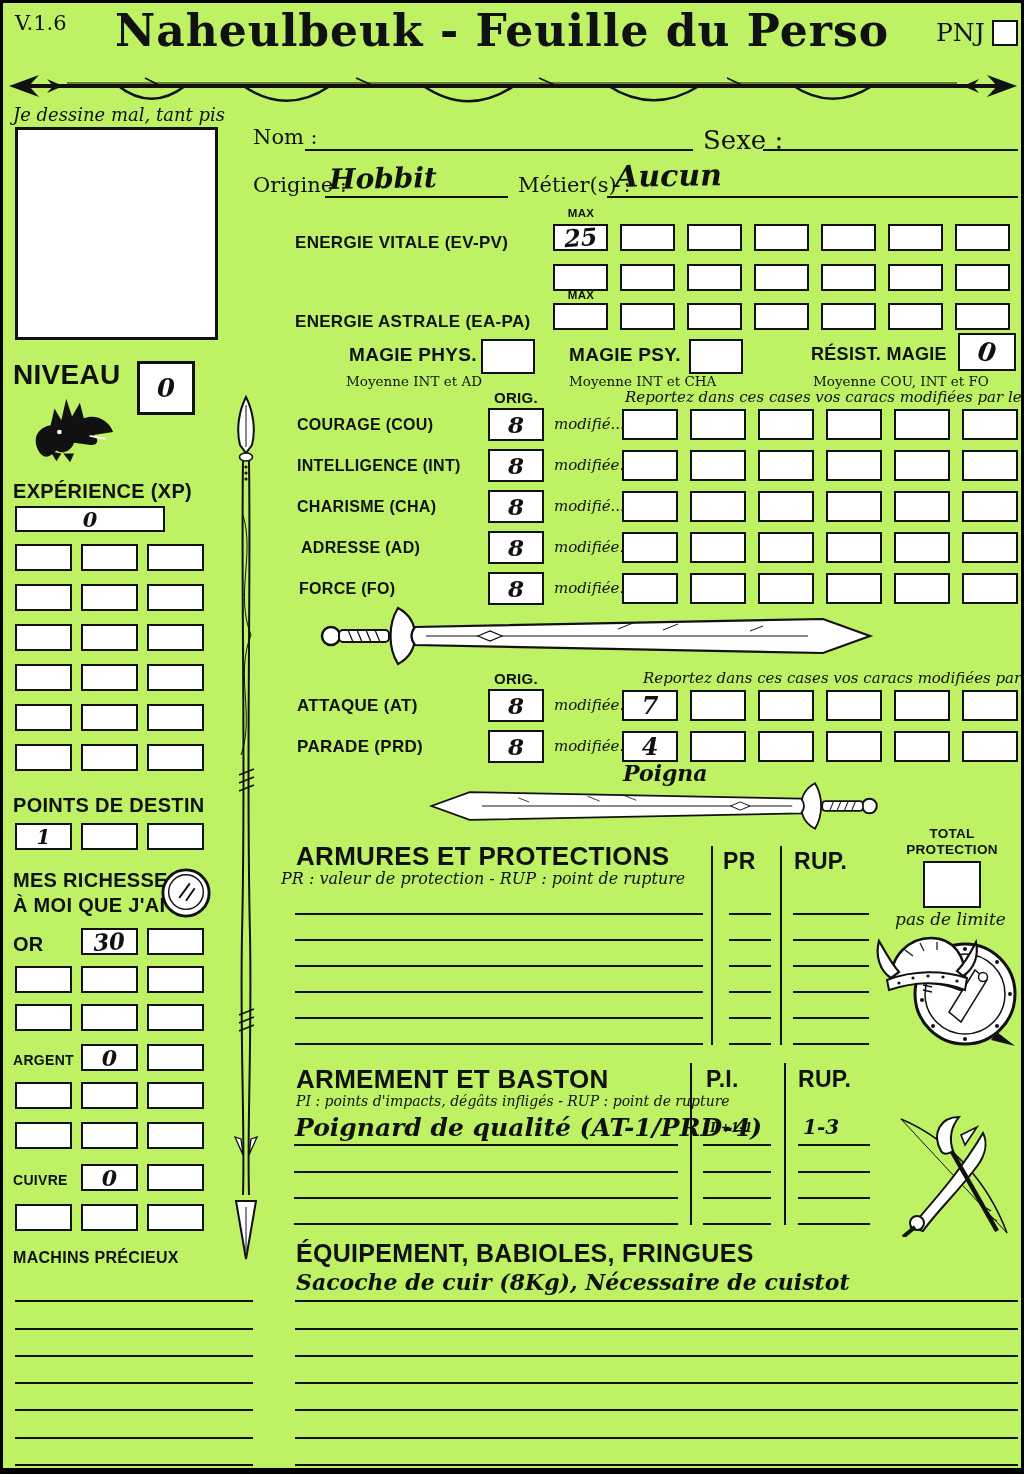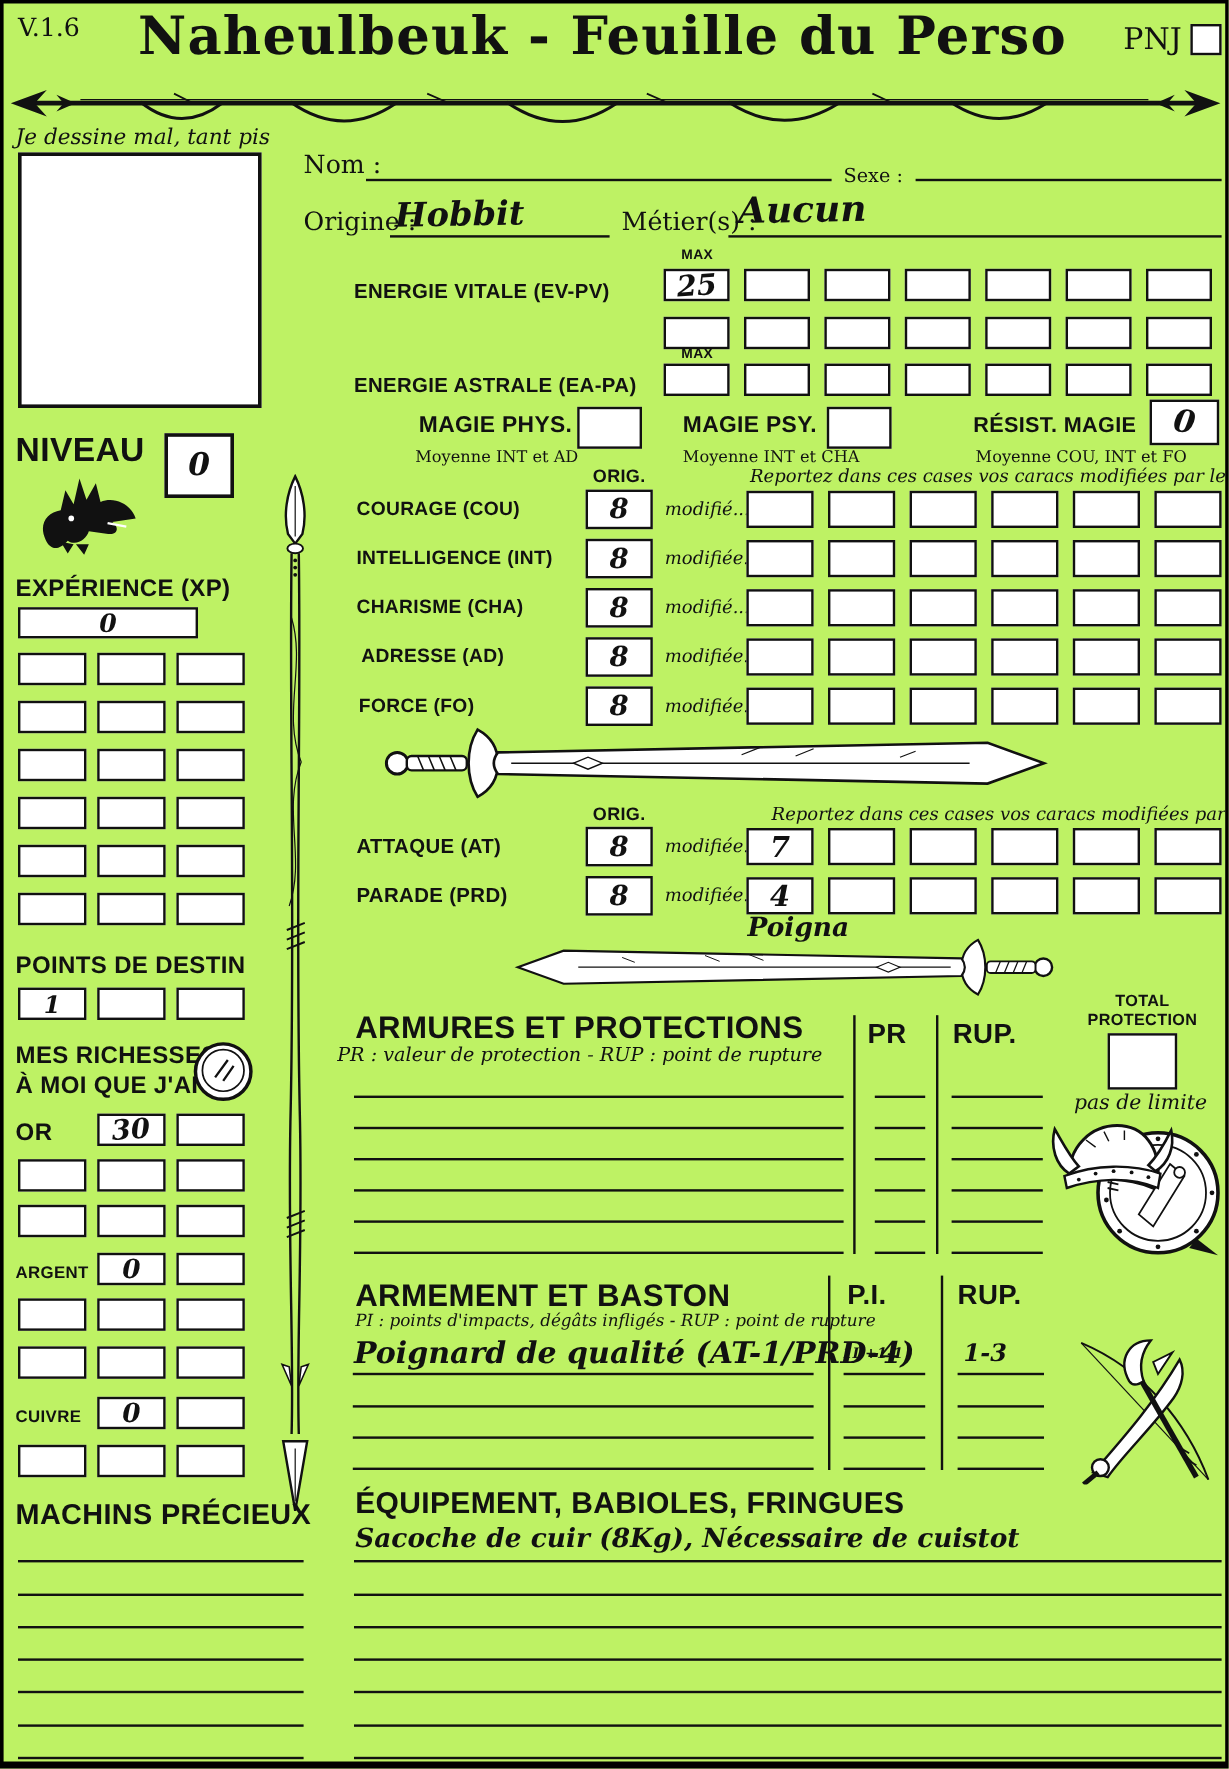--- a/index.html
+++ b/index.html
@@ -44,21 +44,21 @@
       <path d="M110,14 q34,27 68,1 M235,14 q44,31 88,1 M415,14 q46,32 92,1 M600,14 q46,30 92,1 M785,14 q40,27 80,1" stroke="#111" stroke-width="2.5" fill="none"></path>
       <path d="M152,14 l-14,-7 M365,14 l-16,-7 M548,14 l-16,-7 M735,14 l-15,-7" stroke="#111" stroke-width="1.5"></path>
     </svg>
   </div>
 
   <div class="abs medi" style="left:10px;top:101px;font-size:18px;">Je dessine mal, tant pis</div>
   <div class="abs" style="left:12px;top:124px;width:203px;height:213px;border:3.5px solid #111;box-sizing:border-box;background:#fff;"></div>
 
   <div class="abs ser" style="left:250px;top:122px;font-size:21px;">Nom :</div>
   <div class="abs uline" style="left:302px;top:146px;width:388px;"></div>
-  <div class="abs ser" style="left:700px;top:122px;font-size:16px;margin-top:12px;">Sexe :</div>
+  <div class="abs ser" style="left:700px;top:122px;font-size:26px;">Sexe :</div>
   <div class="abs uline" style="left:760px;top:146px;width:255px;"></div>
 
   <div class="abs ser" style="left:250px;top:170px;font-size:21px;">Origine :</div>
   <div class="abs hw" style="left:326px;top:159px;font-size:28px;transform:rotate(-1deg);">Hobbit</div>
   <div class="abs uline" style="left:322px;top:193px;width:183px;"></div>
   <div class="abs ser" style="left:515px;top:170px;font-size:21px;">Métier(s) :</div>
   <div class="abs hw" style="left:612px;top:155px;font-size:30px;transform:rotate(-1deg);">Aucun</div>
   <div class="abs uline" style="left:604px;top:193px;width:411px;"></div>
 
   <div class="abs lbl" style="left:292px;top:230px;font-size:17px;">ENERGIE VITALE (EV-PV)</div>
@@ -467,21 +467,21 @@
       <span class="hw" style="font-size:22px;">0</span>
       </div>
     <div class="bx bx3 sb"></div>
     </div>
   <div class="abs row" style="left:12px;top:1201px;gap:9px;">
     <div class="bx bx3 sb"></div>
       <div class="bx bx3 sb"></div>
       <div class="bx bx3 sb"></div>
     </div>
 
-  <div class="abs lbl" style="left:10px;top:1246px;font-size:24px;">MACHINS PRÉCIEUX</div>
+  <div class="abs lbl" style="left:10px;top:1246px;font-size:16px;">MACHINS PRÉCIEUX</div>
   <div class="abs uline" style="left:12px;top:1297px;width:238px;"></div>
   <div class="abs uline" style="left:12px;top:1325px;width:238px;"></div>
   <div class="abs uline" style="left:12px;top:1352px;width:238px;"></div>
   <div class="abs uline" style="left:12px;top:1379px;width:238px;"></div>
   <div class="abs uline" style="left:12px;top:1406px;width:238px;"></div>
   <div class="abs uline" style="left:12px;top:1434px;width:238px;"></div>
   <div class="abs uline" style="left:12px;top:1461px;width:238px;"></div>
 
   <div class="abs" style="left:224px;top:392px;">
     <svg width="38" height="866" viewBox="0 0 38 866">

